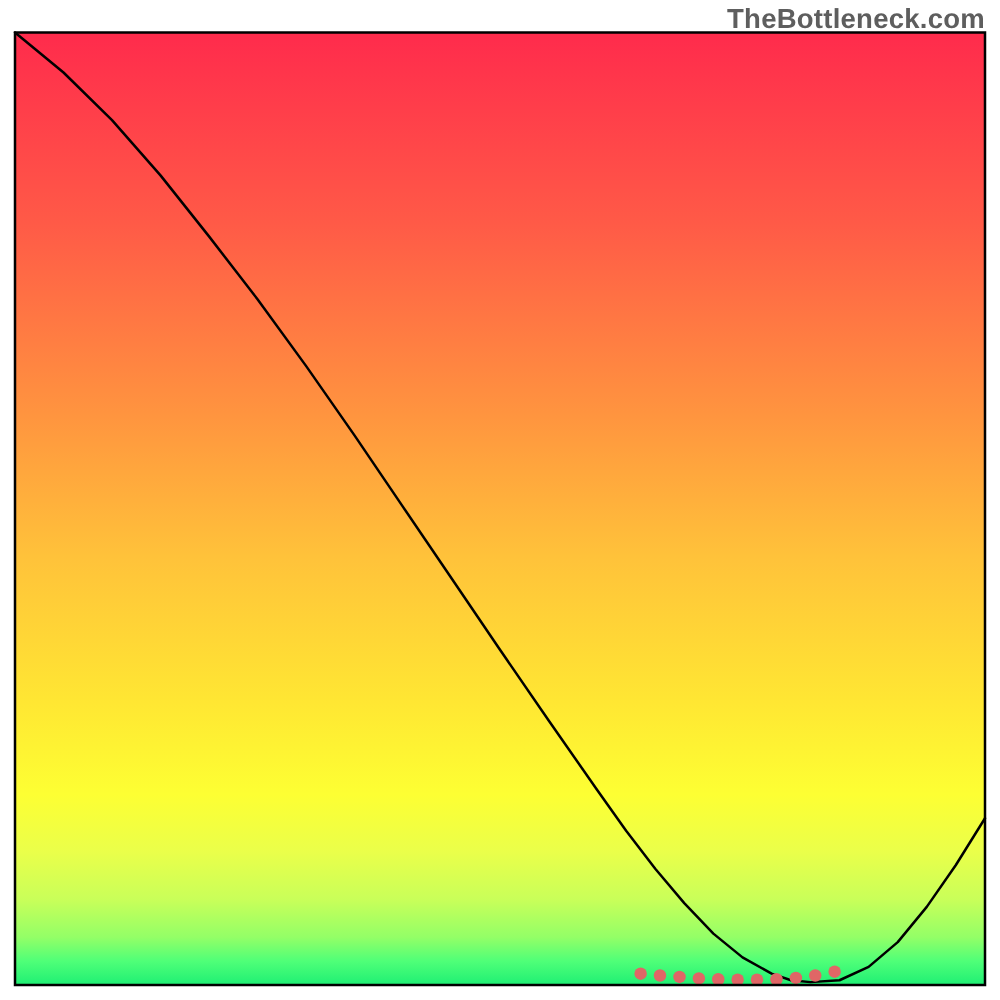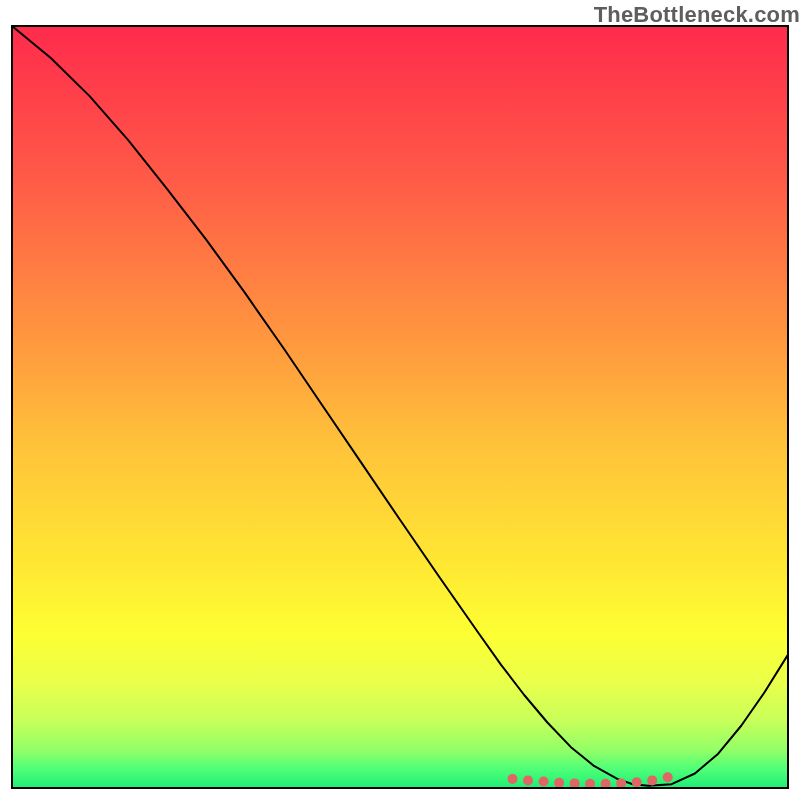--- a/index.html
+++ b/index.html
@@ -12,21 +12,21 @@
     font-family: Arial, Helvetica, sans-serif;
   }
   #container {
     position: relative;
     width: 800px;
     height: 800px;
   }
   #watermark {
     position: absolute;
     top: 2px;
-    right: 0;
+    right: 12px;
     font-size: 22px;
     font-weight: 600;
     color: #5e5e5e;
     letter-spacing: 0.2px;
     z-index: 5;
   }
   svg {
     position: absolute;
     top: 0;
     left: 0;

